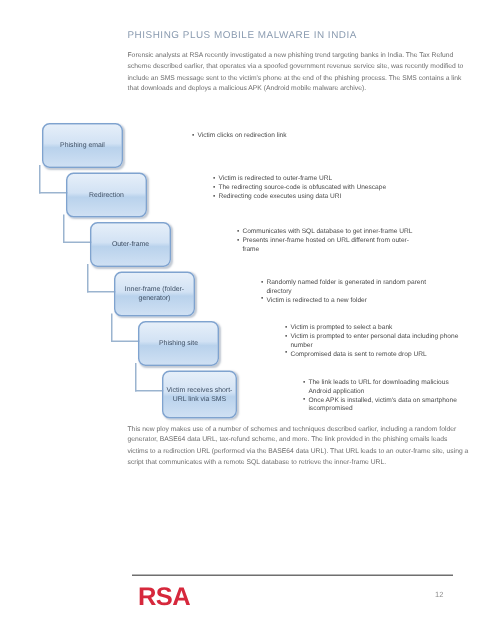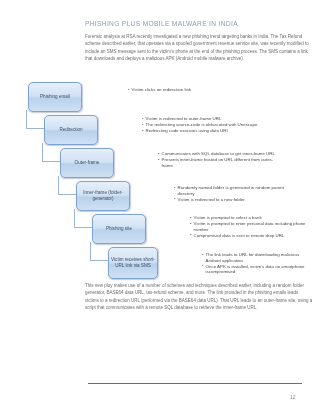--- a/index.html
+++ b/index.html
@@ -192,15 +192,16 @@
         <li>The link leads to URL for downloading malicious Android application</li>
         <li>Once APK is installed, victim's data on smartphone iscompromised</li>
       </ul>
     </div>
 
   </div>
 
   <div class="para para-outro">This new ploy makes use of a number of schemes and techniques described earlier, including a random folder generator, BASE64 data URL, tax-refund scheme, and more. The link provided in the phishing emails leads victims to a redirection URL (performed via the BASE64 data URL). That URL leads to an outer-frame site, using a script that communicates with a remote SQL database to retrieve the inner-frame URL.</div>
 
   <div class="footer-rule"></div>
+  <div class="rsa-logo">RSA</div>
   <div class="page-number">12</div>
 
 </div>
 
 </body></html>

